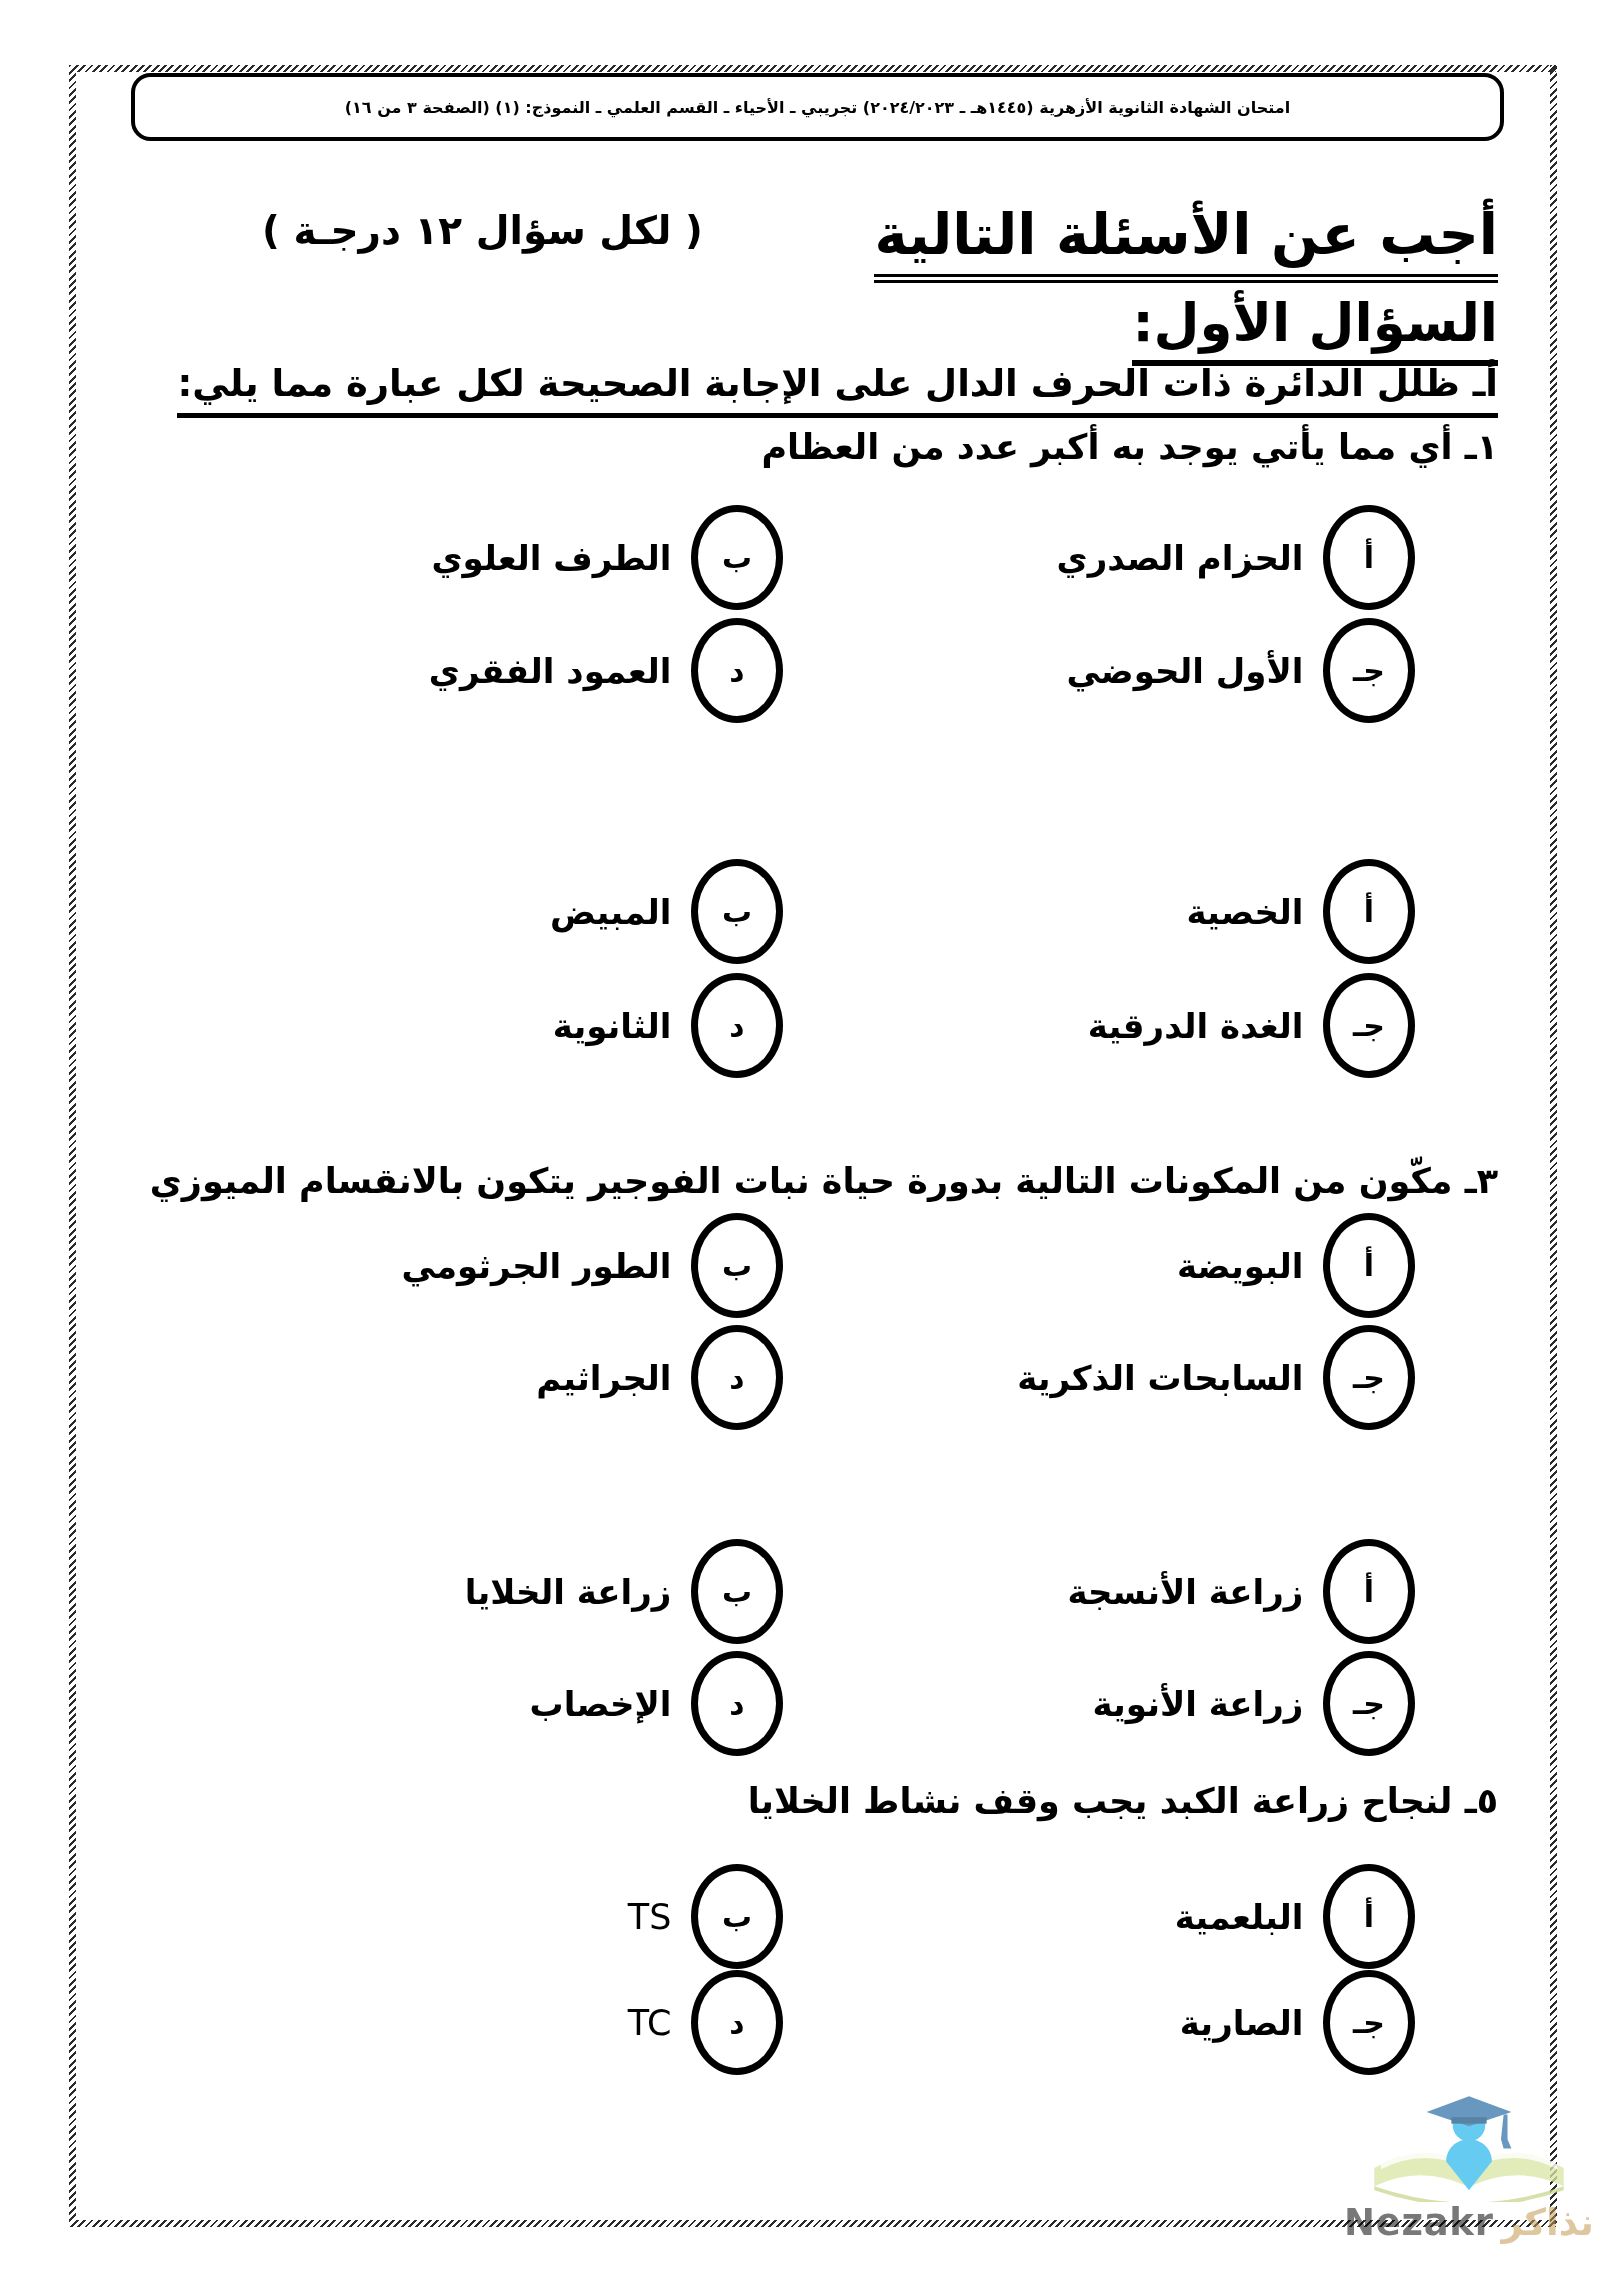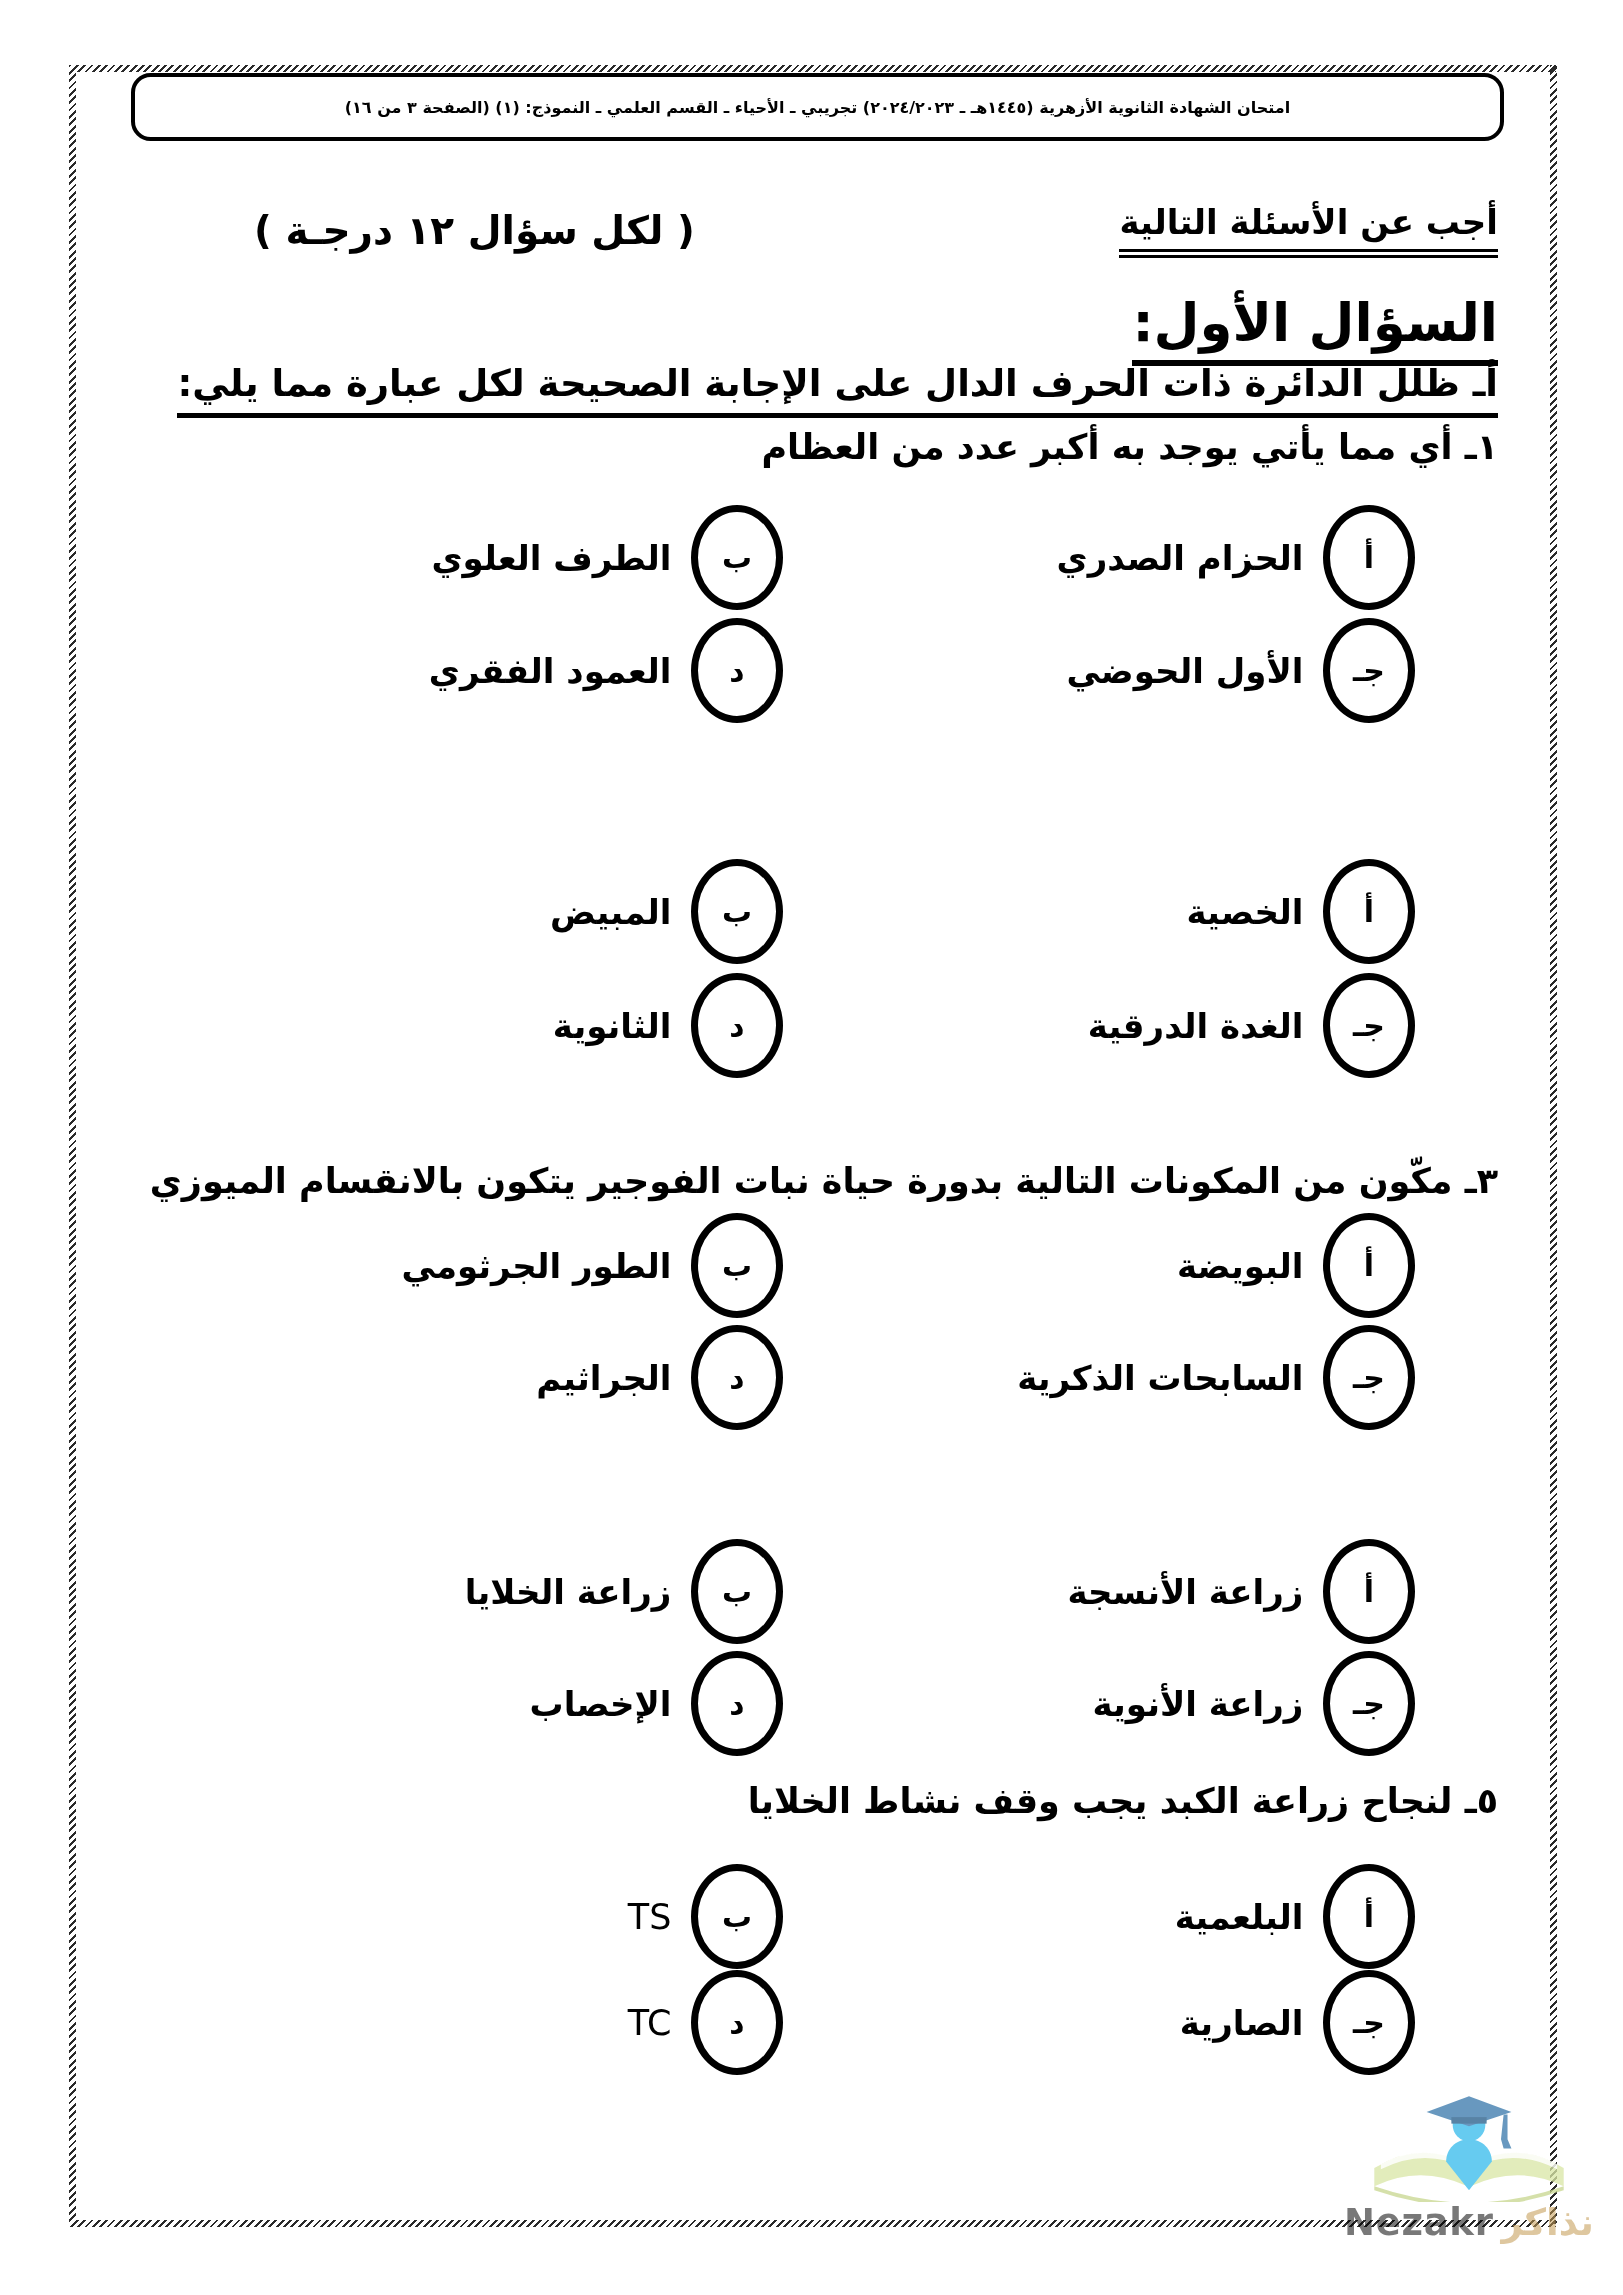--- a/index.html
+++ b/index.html
@@ -34,25 +34,25 @@
     font-size:16px;font-weight:bold;white-space:nowrap;
     background:#fff;
   }
 
   .rtl{direction:rtl;}
   .abs{position:absolute;}
   .nowrap{white-space:nowrap;}
 
   .title{
     right:125px;top:202px;
-    font-size:34px;font-weight:bold;
+    font-size:56px;font-weight:bold;
     padding-bottom:6.5px;border-bottom:9.2px double #000;
   }
   .marks-note{
-    left:254px;top:208px;
+    left:262px;top:208px;
     font-size:39px;font-weight:bold;
   }
   .section-title{
     right:125px;top:292px;
     font-size:53px;font-weight:bold;
     padding-bottom:7px;border-bottom:6.5px solid #000;
   }
   .instruction{
     right:125px;top:362px;
     font-size:37px;font-weight:bold;

